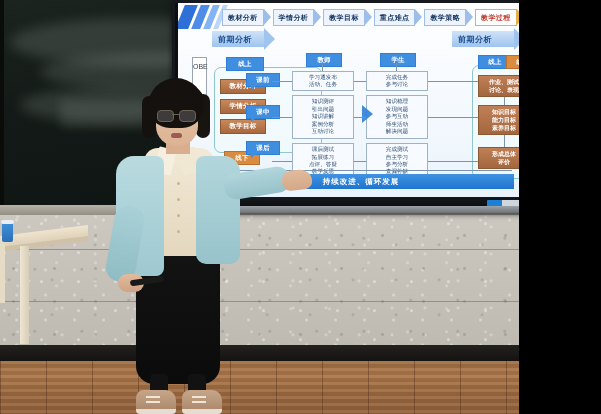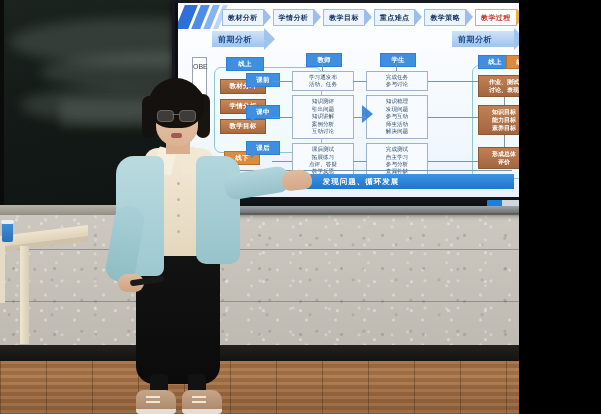--- a/index.html
+++ b/index.html
@@ -362,21 +362,21 @@
           <div class="conn" style="left:88px;top:108px;width:20px;height:1px;"></div>
           <div class="conn" style="left:244px;top:28px;width:50px;height:1px;"></div>
           <div class="conn" style="left:244px;top:64px;width:50px;height:1px;"></div>
           <div class="conn" style="left:244px;top:108px;width:50px;height:1px;"></div>
           <div class="conn" style="left:320px;top:44px;width:1px;height:8px;"></div>
           <div class="conn" style="left:320px;top:82px;width:1px;height:12px;"></div>
         </div>
 
         <div class="thinline"></div>
         <div class="bottomband">
-          <span>发现问题、循环发展</span>
+          <span>持续改进、循环发展</span>
         </div>
 
       </div>
     </div>
     <div class="tv-chin">
       <div class="tv-logo"></div>
     </div>
   </div>
   <div class="tv-stand"></div>
 

